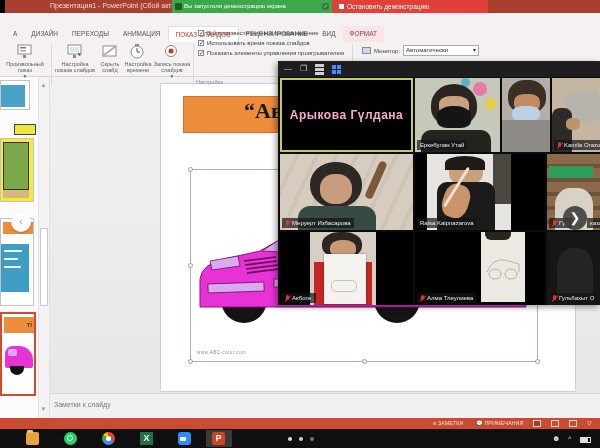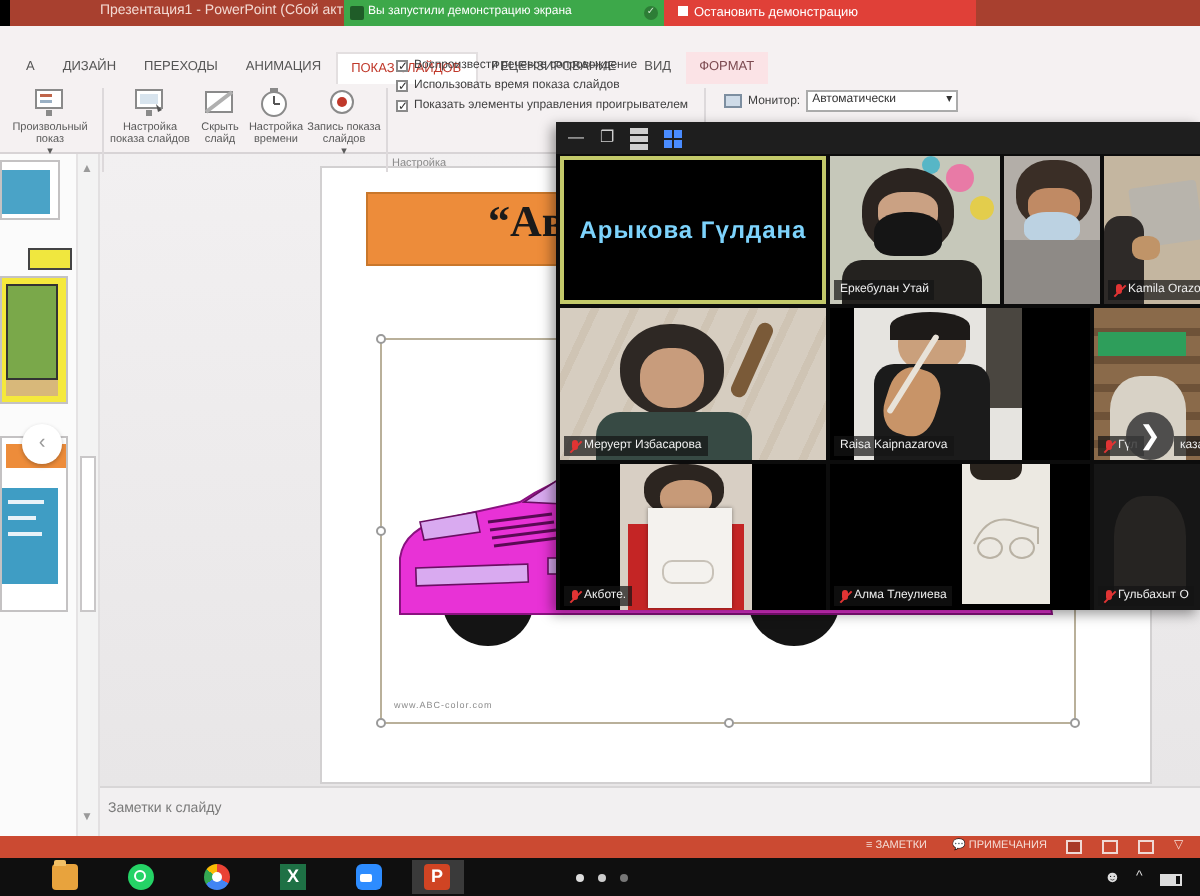--- a/index.html
+++ b/index.html
@@ -65,21 +65,21 @@
   .zw-list-ic{display:flex;flex-direction:column;gap:1px;}
   .zw-list-ic i{width:9px;height:3px;background:#cfcfcf;}
   .tile{position:absolute;background:#000;overflow:hidden;}
   .tile.active{border:2px solid #c3c96a;}
   .nl{position:absolute;left:2px;bottom:2px;background:rgba(20,20,20,.7);color:#eee;font-size:6px;line-height:8px;padding:1px 3px;white-space:nowrap;display:flex;align-items:center;gap:2px;z-index:3;}
   .mic{display:inline-block;width:5px;height:7px;position:relative;}
   .mic::before{content:"";position:absolute;left:1px;top:0;width:3px;height:5px;background:#e03434;border-radius:2px;}
   .mic::after{content:"";position:absolute;left:-1px;top:3px;width:8px;height:1px;background:#e03434;transform:rotate(-45deg);}
   .ph{position:absolute;}
   #chevron{left:563px;top:206px;width:24px;height:24px;border-radius:50%;background:rgba(55,55,55,.85);color:#fff;font-size:13px;line-height:23px;text-align:center;z-index:8;}
-  #bigname{position:absolute;left:0;top:0;width:100%;height:100%;display:flex;align-items:center;justify-content:center;color:#7dd3fc;font-size:12px;font-weight:bold;letter-spacing:.5px;}
+  #bigname{position:absolute;left:0;top:0;width:100%;height:100%;display:flex;align-items:center;justify-content:center;color:#f9a8d4;font-size:12px;font-weight:bold;letter-spacing:.5px;}
 </style>
 </head>
 <body>
 
 <div id="screen">
 
   <div class="abs" id="titlebar"></div>
   <div class="abs" id="titletext">Презентация1 - PowerPoint (Сбой актива</div>
   <div class="abs" id="banner-green">
     <span class="cam-glyph"></span>
@@ -188,20 +188,26 @@
     <div class="abs" style="left:2px;top:51px;width:26px;height:8px;background:#d8b87a;"></div>
   </div>
   <div class="abs" id="collapse">‹</div>
   <div class="thumb" style="left:0;top:218px;width:34px;height:88px;">
     <div class="abs" style="left:2px;top:3px;width:30px;height:12px;background:#ED8C3A;"></div>
     <div class="abs" style="left:0;top:25px;width:28px;height:48px;background:#3f9dc4;">
       <div class="abs" style="left:3px;top:6px;width:18px;height:2px;background:#e8f2f8;"></div>
       <div class="abs" style="left:3px;top:14px;width:14px;height:2px;background:#e8f2f8;"></div>
       <div class="abs" style="left:3px;top:22px;width:17px;height:2px;background:#e8f2f8;"></div>
     </div>
+  </div>
+  <div class="thumb" style="left:0;top:312px;width:36px;height:84px;border:2px solid #d44a2a;">
+    <div class="abs" style="left:2px;top:3px;width:30px;height:16px;background:#ED8C3A;font-size:8px;color:#222;text-align:right;line-height:16px;padding-right:2px;">ті</div>
+    <div class="abs" style="left:3px;top:32px;width:28px;height:22px;background:#e832d6;border-radius:8px 14px 2px 2px;"></div>
+    <div class="abs" style="left:6px;top:35px;width:9px;height:7px;background:#d9aaf0;border-radius:2px;"></div>
+    <div class="abs" style="left:8px;top:52px;width:14px;height:9px;background:#111;border-radius:0 0 7px 7px;"></div>
   </div>
   <div class="abs" id="scrolltrack"></div>
   <div class="sarrow" style="top:80px;">▲</div>
   <div class="abs" id="scrollthumb"></div>
   <div class="sarrow" style="top:404px;">▼</div>
 
   <div class="abs" id="editarea"></div>
   <div class="abs" id="slide"></div>
   <div class="abs" id="slidetitle">
       <span>“Ав</span>

